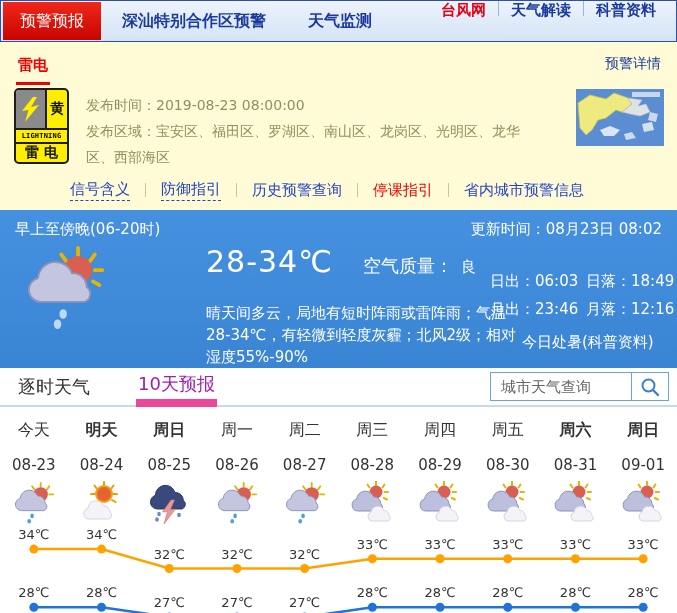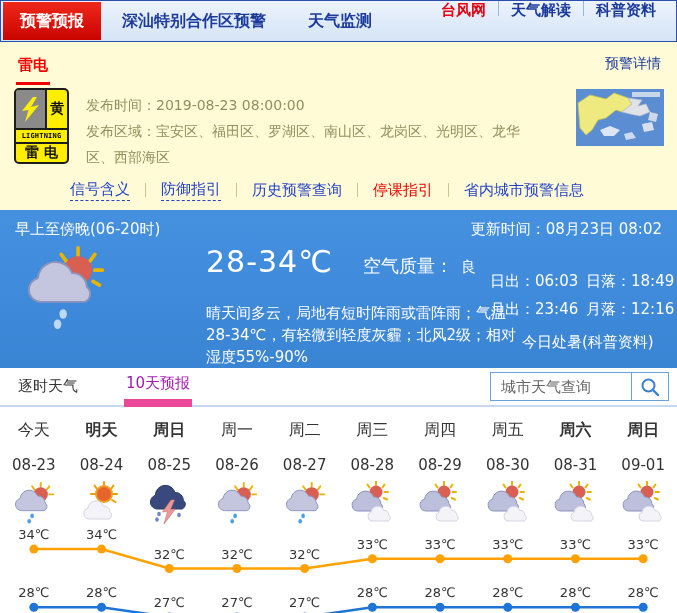--- a/index.html
+++ b/index.html
@@ -11,21 +11,21 @@
   .page { width:677px; height:613px; position:relative; }
 
   
   .nav {
     height:42px; display:flex; align-items:stretch;
     background:linear-gradient(#ecf3fc,#d5e4f6);
     border:1px solid #2c4fae;
   }
   .nav-tab-active {
     background:linear-gradient(#f0281a,#c90400); color:#fff;
-    font-weight:bold; font-size:16px; display:flex; align-items:center;
+    font-weight:normal; font-size:16px; display:flex; align-items:center;
     padding:0 17px; margin:1px 0 1px 2px; cursor:pointer;
   }
   .nav-item {
     color:#1b3a9c; font-weight:bold; font-size:16px;
     display:flex; align-items:center; padding:0 21px; cursor:pointer;
   }
   .nav-right { margin-left:auto; display:flex; padding-right:8px; }
   .nav-rlink { font-size:15px; font-weight:bold; color:#1b3a9c; padding:0 12px; cursor:pointer; }
   .nav-rlink.hot { color:#e60012; }
   .nav-sep { width:1px; height:15px; background:#9db6dc; }
@@ -84,21 +84,21 @@
   .desc { margin-top:23px; font-size:15px; line-height:22px; width:318px; }
   .sun-moon {
     position:absolute; left:490px; top:62px;
     display:grid; grid-template-columns:88px 88px; gap:9px 8px; font-size:15px; white-space:nowrap;
   }
   .solar-term { position:absolute; left:522px; top:123px; font-size:15px; cursor:pointer; }
 
   
   .tabs-row { height:39px; border-bottom:2px solid #c6d9f0; display:flex;
     align-items:stretch; position:relative; background:#fff; }
-  .tab { font-size:15px; color:#333; display:flex; align-items:center;
+  .tab { font-size:18px; color:#333; display:flex; align-items:center;
     margin-left:16px; padding:8px 2px; cursor:pointer; }
   .tab.active { color:#a21caf; border-bottom:8px solid #ec4899; margin-left:44px; margin-bottom:-2px; }
   .search { position:absolute; right:8px; top:4px; display:flex; height:29px;
     border:1px solid #6aa3e0; background:#fff; }
   .search input { width:140px; border:none; outline:none; padding:0 10px;
     font-size:15px; color:#555; font-family:inherit; }
   .search input::placeholder { color:#666; opacity:1; }
   .search-btn { width:37px; border-left:1px solid #6aa3e0; display:flex;
     align-items:center; justify-content:center; background:#fff; cursor:pointer; }
 

